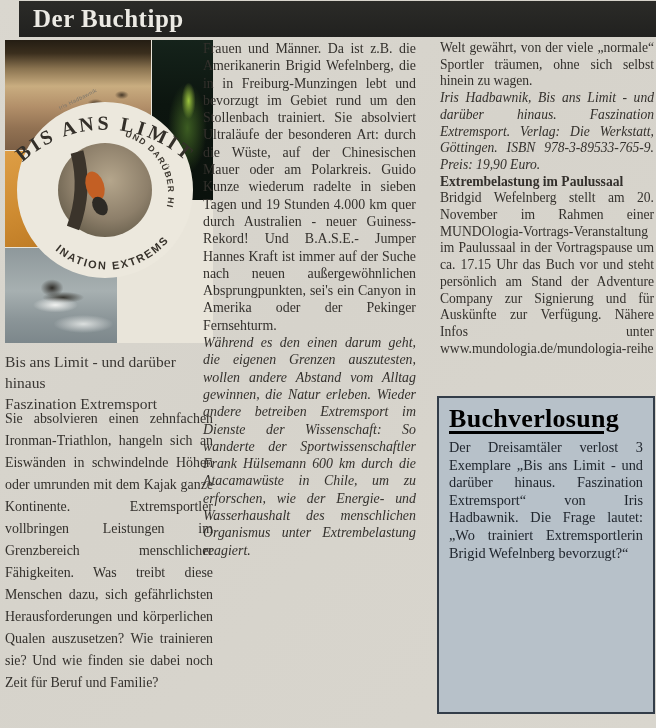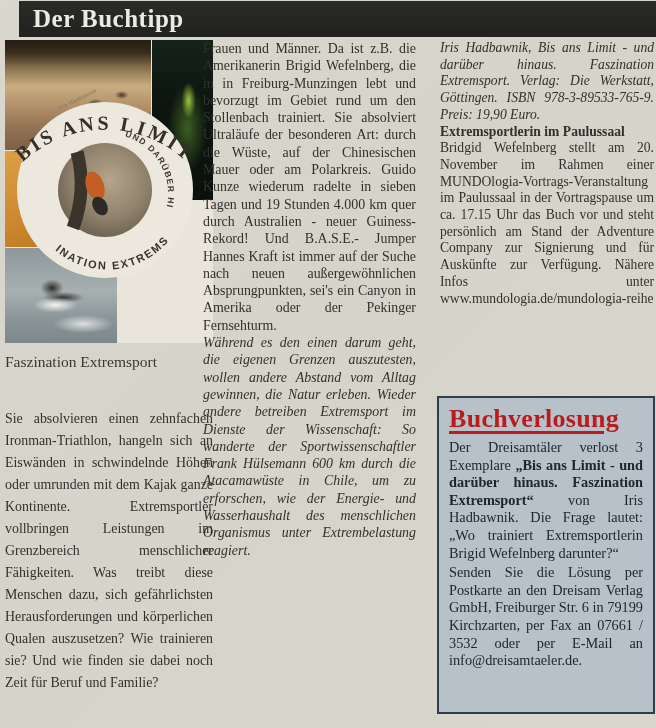--- a/index.html
+++ b/index.html
@@ -87,26 +87,26 @@
   .p-space{margin-top:1px;font-style:italic;}
   .italic{font-style:italic;font-family:Liberation Serif, serif;}
   .bold-head{font-weight:bold;}
   
   .raffle{
     position:absolute;left:437px;top:396px;width:218px;height:318px;
     box-sizing:border-box;border:2px solid #333d49;background:#b7c1c9;
     padding:4px 10px 4px 10px;overflow:hidden;color:#20262e;
   }
   .raffle h2{
-    margin:2px 0 5px 0;font-size:26px;font-weight:bold;color:#b91c1c;
+    margin:2px 0 5px 0;font-size:26px;font-weight:bold;color:#000000;
     text-decoration:underline;text-decoration-thickness:2.5px;text-underline-offset:4px;
     letter-spacing:.3px;
   }
   .raffle p{margin:0 0 2px 0;font-size:14.3px;line-height:17.6px;text-align:justify;hyphens:auto;-webkit-hyphens:auto;}
-  .raffle .bseg{font-weight:bold;}
+  .raffle .bseg{font-weight:normal;}
 </style>
 </head>
 <body>
 
 <div class="headline-bar">
   <h1>Der Buchtipp</h1>
 </div>
 
 <div class="cover">
   <div class="tile tile-dunes"></div>
@@ -136,35 +136,36 @@
     <ellipse cx="95" cy="166" rx="7" ry="10" transform="rotate(-30 95 166)" fill="#2d2a25"></ellipse>
 
     <text class="arc-big"><textPath href="#arcTop" startOffset="50%" text-anchor="middle">BIS ANS LIMIT</textPath></text>
     <text class="arc-sub"><textPath href="#arcSub" startOffset="2%">UND DARÜBER HINAUS</textPath></text>
     <text class="arc-bottom"><textPath href="#arcBottom" startOffset="50%" text-anchor="middle">FASZINATION EXTREMSPORT</textPath></text>
   </svg>
   <div class="author-micro">Iris Hadbawnik</div>
 </div>
 
 <div class="caption">
+  <div>Bis ans Limit - und darüber hinaus</div>
   <div>Faszination Extremsport</div>
 </div>
 
 <div class="col" id="col-left-body">
   <p>Sie absolvieren einen zehnfachen Ironman-Triathlon, hangeln sich an Eiswänden in schwindelnde Höhen oder umrunden mit dem Kajak ganze Kontinente. Extremsportler vollbringen Leistungen im Grenzbereich menschlicher Fähigkeiten. Was treibt diese Menschen dazu, sich gefährlichsten Herausforderungen und körperlichen Qualen auszusetzen? Wie trainieren sie? Und wie finden sie dabei noch Zeit für Beruf und Familie?</p>
 </div>
 
 <div class="col" id="col-middle">
   <p>Frauen und Männer. Da ist z.B. die Amerikanerin Brigid Wefelnberg, die in in Freiburg-Munzingen lebt und bevorzugt im Gebiet rund um den Stollenbach trainiert. Sie absolviert Ultraläufe der besonderen Art: durch die Wüste, auf der Chinesischen Mauer oder am Polarkreis. Guido Kunze wiederum radelte in sieben Tagen und 19 Stunden 4.000 km quer durch Australien - neuer Guiness-Rekord! Und B.A.S.E.- Jumper Hannes Kraft ist immer auf der Suche nach neuen außergewöhnlichen Absprungpunkten, sei's ein Canyon in Amerika oder der Pekinger Fernsehturm.</p>
   <p class="p-space">Während es den einen darum geht, die eigenen Grenzen auszutesten, wollen andere Abstand vom Alltag gewinnen, die Natur erleben. Wieder andere betreiben Extremsport im Dienste der Wissenschaft: So wanderte der Sportwissenschaftler Frank Hülsemann 600 km durch die Atacamawüste in Chile, um zu erforschen, wie der Energie- und Wasserhaushalt des menschlichen Organismus unter Extrembelastung reagiert.</p>
 </div>
 
 <div class="col" id="col-right">
+  <p>Welt gewährt, von der viele „normale“ Sportler träumen, ohne sich selbst hinein zu wagen.</p>
   <p class="italic">Iris Hadbawnik, Bis ans Limit - und darüber hinaus. Faszination Extremsport. Verlag: Die Werkstatt, Göttingen. ISBN 978-3-89533-765-9. Preis: 19,90 Euro.</p>
-  <p class="bold-head">Extremsportlerin im Paulussaal</p>
+  <p class="bold-head">Extrembelastung im Paulussaal</p>
   <p>Bridgid Wefelnberg stellt am 20. November im Rahmen einer MUNDOlogia-Vortrags-Veranstaltung im Paulussaal in der Vortragspause um ca. 17.15 Uhr das Buch vor und steht persönlich am Stand der Adventure Company zur Signierung und für Auskünfte zur Verfügung. Nähere Infos unter www.mundologia.de/mundologia-reihe</p>
 </div>
 
 <div class="raffle">
   <h2>Buchverlosung</h2>
-  <p><span>Der Dreisamtäler verlost 3 Exemplare </span><span class="bseg">„Bis ans Limit - und darüber hinaus. Faszination Extremsport“</span><span> von Iris Hadbawnik. Die Frage lautet: „Wo trainiert Extremsportlerin Brigid Wefelnberg darunter?“</span></p>
-  <p>Senden Sie die Lösung per Postkarte an den Dreisam Verlag GmbH, Freiburger Str. 6 in 79199 Kirchzarten, per Fax an 07661 / 3532 oder per E-Mail an info@dreisamtaeler.de.</p>
+  <p><span>Der Dreisamtäler verlost 3 Exemplare </span><span class="bseg">„Bis ans Limit - und darüber hinaus. Faszination Extremsport“</span><span> von Iris Hadbawnik. Die Frage lautet: „Wo trainiert Extremsportlerin Brigid Wefelnberg bevorzugt?“</span></p>
 </div>
 
 </body></html>

